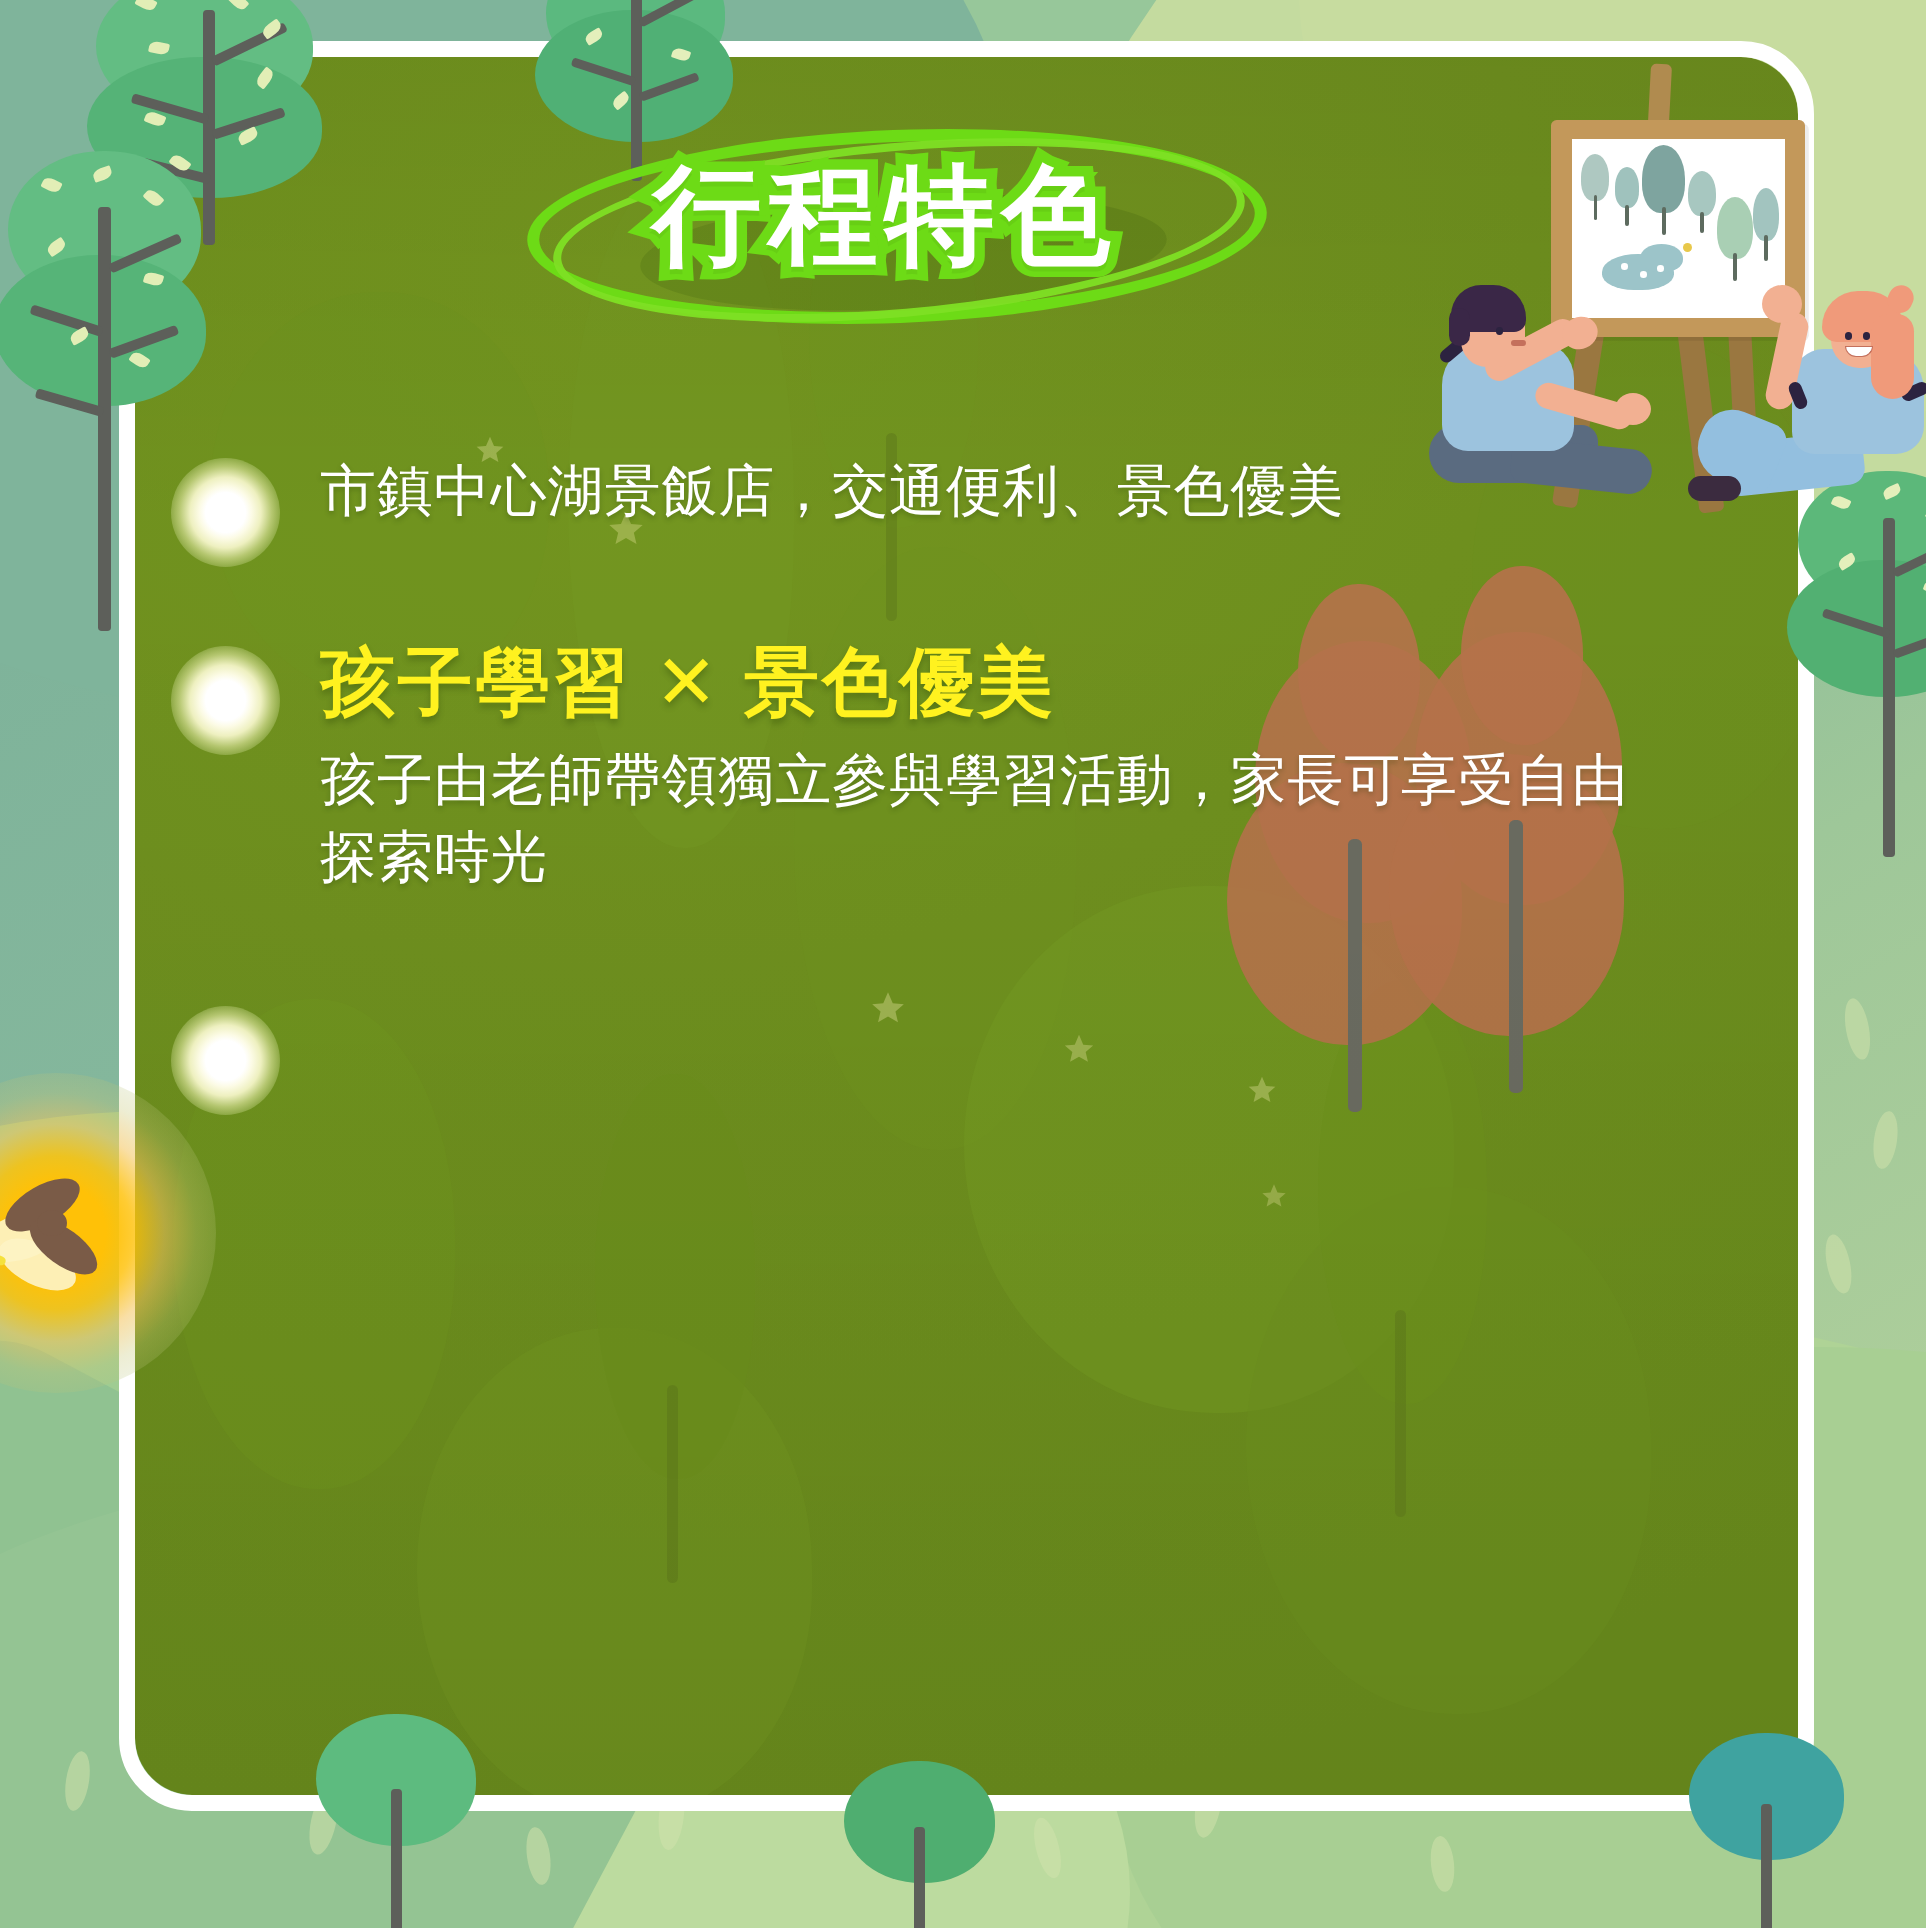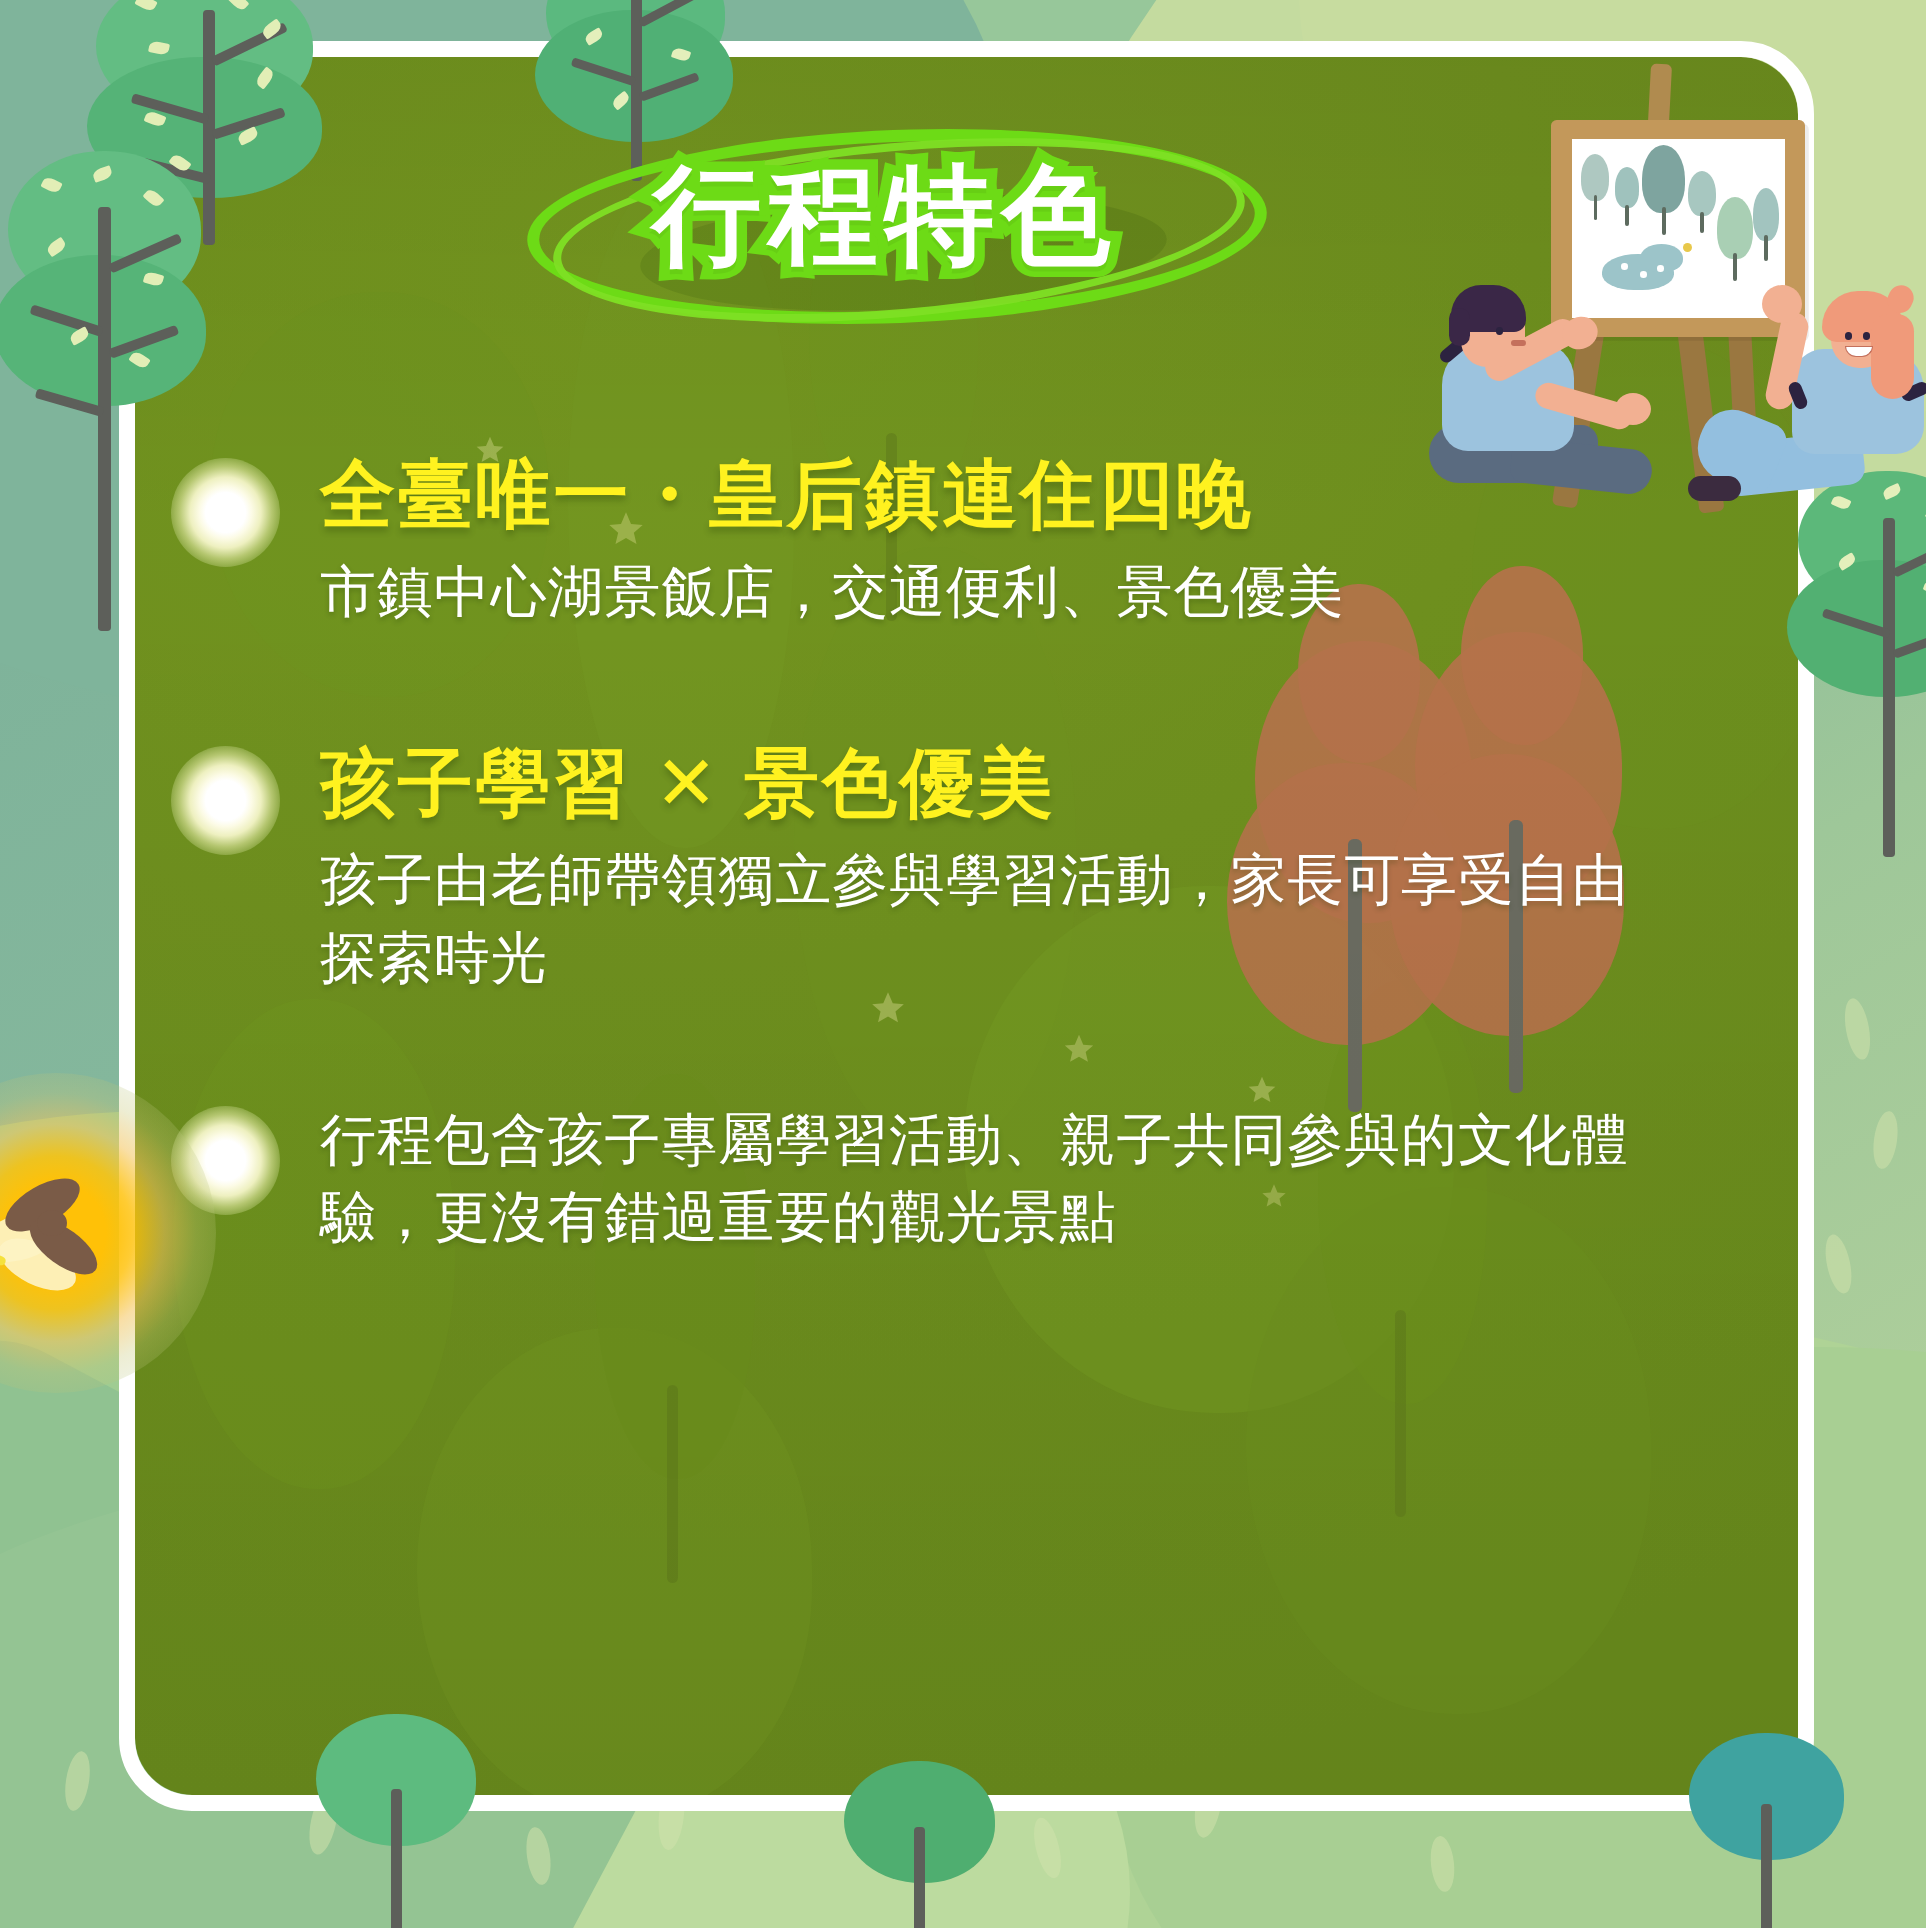--- a/index.html
+++ b/index.html
@@ -234,33 +234,31 @@
     <div class="ellipse-shadow"></div>
     <div class="ellipse"></div>
     <div class="ellipse2"></div>
     <div class="title-text">行程特色</div>
   </div>
 
   <div class="features">
 
     <div class="feature">
       <div class="bullet"></div>
-      <div class="f-head">全臺唯一・皇后鎮連住四晚</div>
       <div class="f-body">市鎮中心湖景飯店，交通便利、景色優美</div>
     </div>
 
     <div class="feature" style="margin-top:111px">
       <div class="bullet"></div>
       <div class="f-head">孩子學習 ✕ 景色優美</div>
       <div class="f-body" style="max-width:1337px">孩子由老師帶領獨立參與學習活動，家長可享受自由探索時光</div>
     </div>
 
     <div class="feature" style="margin-top:105px">
       <div class="bullet"></div>
-      <div class="f-body" style="max-width:1356px">行程包含孩子專屬學習活動、親子共同參與的文化體驗，更沒有錯過重要的觀光景點</div>
     </div>
 
   </div>
 
   <div class="tree" style="left:87px;top:-28px;width:254px;height:273px;">
     <div class="canopy" style="left:9.4px;top:0px;width:217px;height:151px;background:#63bd83;"></div>
     <div class="canopy" style="left:0px;top:85px;width:235px;height:141px;background:#55b377;"></div>
     <div class="trunk" style="left:116px;top:38px;width:12.2px;height:235px;"></div>
     <div class="branch" style="left:126px;top:85px;width:81px;height:10.4px;transform:rotate(-26deg)"></div>
     <div class="branch" style="left:45px;top:121px;width:79px;height:10.4px;transform:rotate(16deg)"></div>

